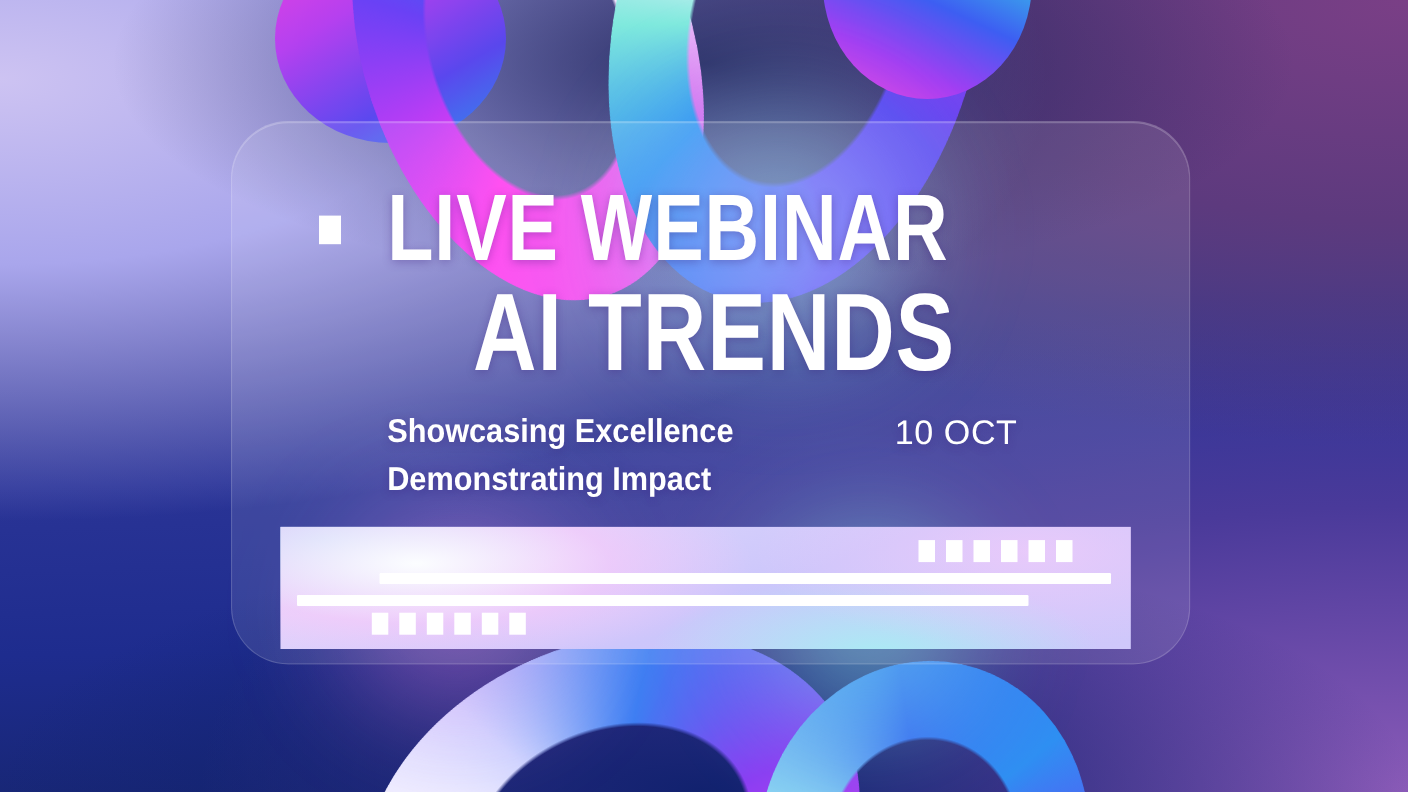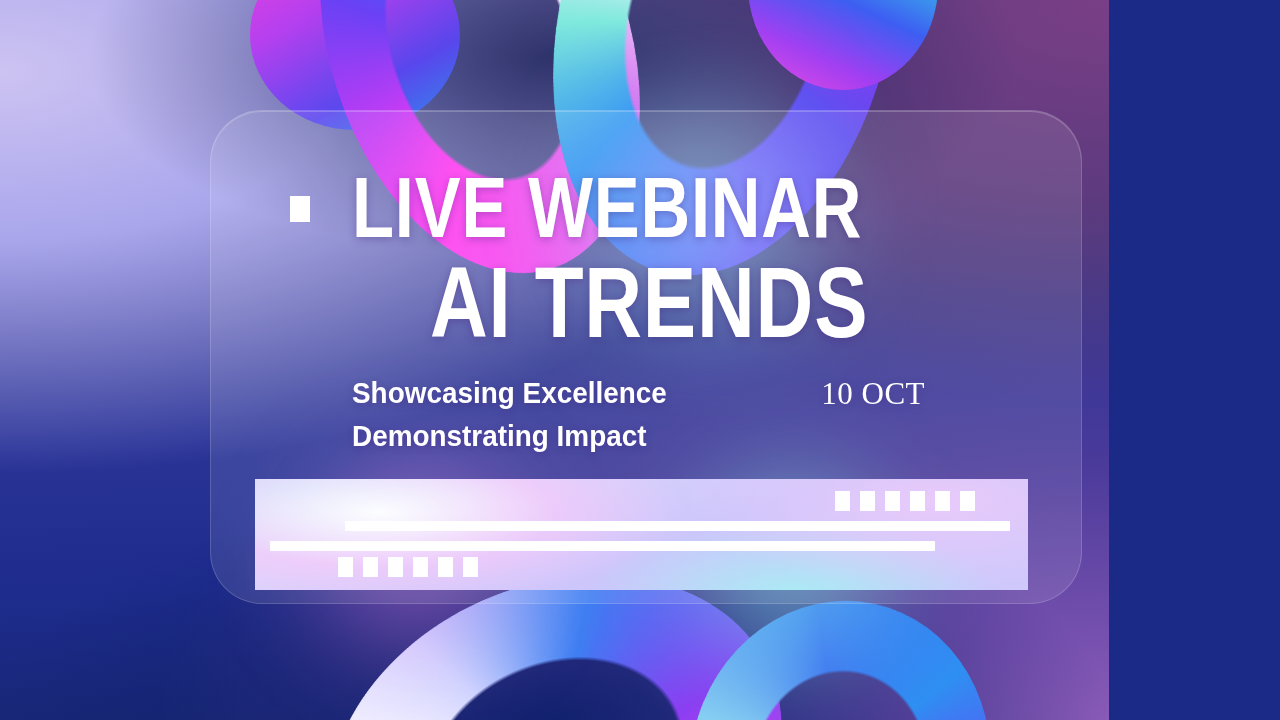--- a/index.html
+++ b/index.html
@@ -1,19 +1,19 @@
 <!DOCTYPE html>
 <html><head>
 <meta charset="utf-8">
 <style>
   html,body{margin:0;padding:0;}
   body{width:1280px;height:720px;overflow:hidden;background:#1b2a86;
        font-family:"Liberation Sans",sans-serif;}
 
-  #stage{position:relative;width:1109px;height:720px;overflow:hidden;}
+  #stage{position:relative;width:1280px;height:720px;overflow:hidden;}
 
   
   .bg-base{position:absolute;inset:0;
     background:
       radial-gradient(120% 90% at 0% 10%, #cdc3f2 0%, #a9a6ec 26%, rgba(140,140,225,0) 62%),
       radial-gradient(100% 80% at 100% 0%, #7a3f86 0%, #5d3a7e 35%, rgba(70,50,120,0) 70%),
       radial-gradient(110% 80% at 100% 100%, #8b5bb8 0%, #4a3a9a 45%, rgba(45,50,150,0) 78%),
       linear-gradient(178deg,#38407e 0%,#3a3d86 30%,#2a3496 58%,#1e2c8e 78%,#16256f 100%);
   }
   .bg-dark{position:absolute;inset:0;
@@ -83,21 +83,21 @@
   .sq-right i{display:block;width:15px;height:22px;background:#fff;}
 
   
   .sub{position:absolute;left:352px;top:372px;font-size:30px;font-weight:700;
        color:#fff;line-height:1.42;white-space:nowrap;
        transform:scaleX(.93);transform-origin:left top;
        text-shadow:0 2px 8px rgba(60,30,120,.35);}
   .when{position:absolute;left:625px;top:372px;width:300px;text-align:right;
         font-size:31px;font-weight:400;color:#fff;line-height:1.42;
         letter-spacing:.5px;white-space:nowrap;
-        text-shadow:0 2px 8px rgba(60,30,120,.3);font-family:Liberation Serif, serif;}
+        text-shadow:0 2px 8px rgba(60,30,120,.3);}
 
   
   .panel{position:absolute;left:255px;top:479px;width:773px;height:111px;
     background:
       radial-gradient(60% 130% at 16% 30%, rgba(255,255,255,.95) 0%, rgba(255,200,250,.55) 38%, rgba(255,255,255,0) 66%),
       radial-gradient(42% 90% at 5% 10%, rgba(150,240,250,.8) 0%, rgba(150,240,250,0) 70%),
       radial-gradient(45% 110% at 88% 20%, rgba(255,205,250,.55) 0%, rgba(255,205,250,0) 72%),
       radial-gradient(38% 95% at 70% 105%, rgba(150,255,240,.65) 0%, rgba(150,255,240,0) 70%),
       linear-gradient(160deg,#e4defc 0%,#ccc6fb 55%,#cfc8fb 100%);
     overflow:hidden;}

